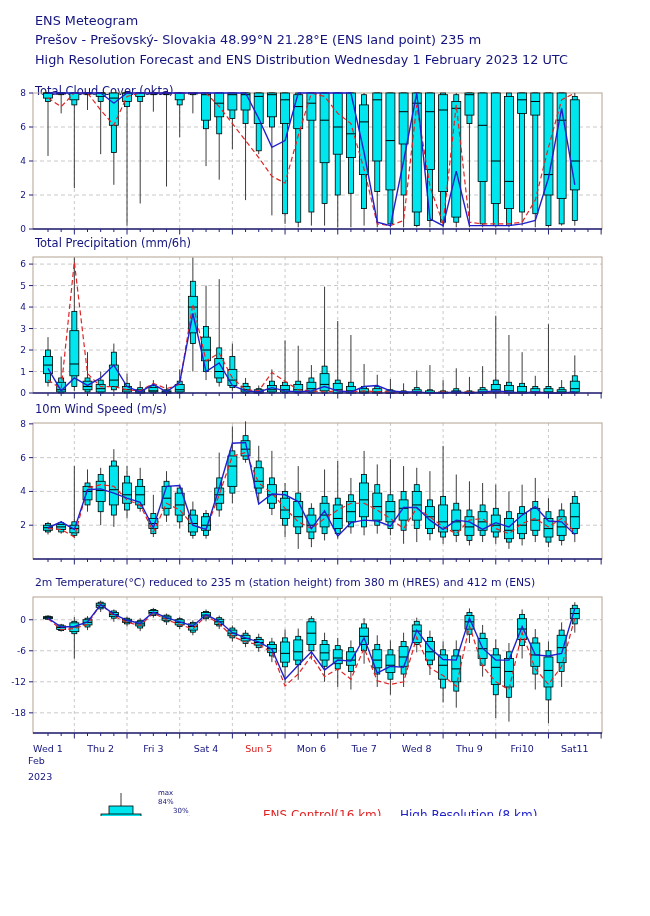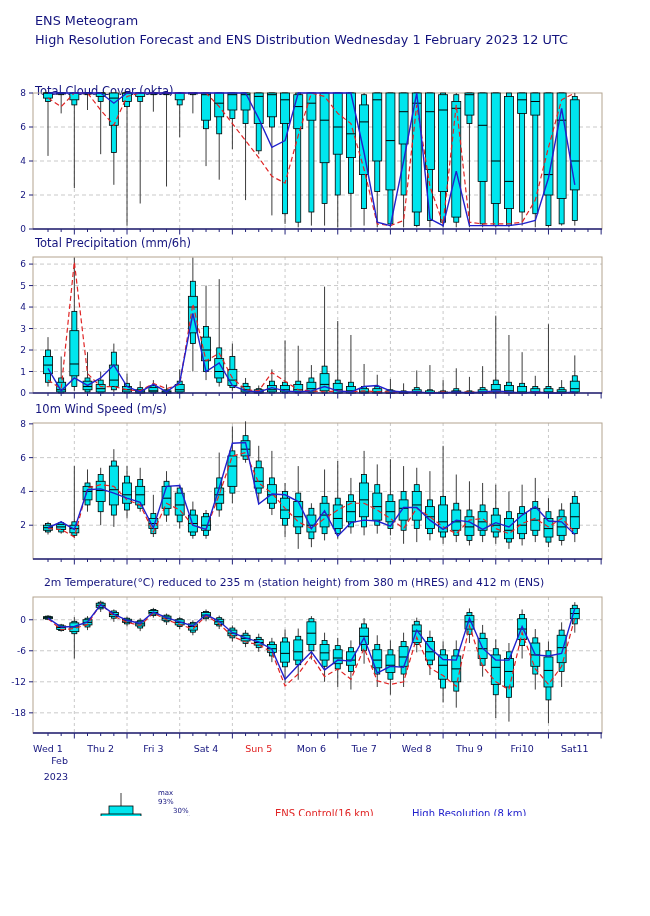--- a/index.html
+++ b/index.html
@@ -1,32 +1,33 @@
 <!DOCTYPE html>
 <html><head>
 <meta charset="utf-8">
 <style>
   html,body{margin:0;padding:0;background:#ffffff;}
   #page{position:relative;width:650px;height:816px;background:#fff;overflow:hidden;
         font-family:"DejaVu Sans",sans-serif;}
   .hdr{position:absolute;left:35px;top:11px;color:#14147e;font-size:12.8px;line-height:19.3px;white-space:nowrap;}
   .ptitle{position:absolute;left:35px;color:#14147e;font-size:11.5px;white-space:nowrap;}
-  .ptitle.small{font-size:10.8px;margin-left:9px;}
+  .ptitle.small{font-size:10.8px;}
   #chart-svg{position:absolute;left:0;top:0;}
   svg text{font-family:"DejaVu Sans",sans-serif;}
   .leglab{position:absolute;color:#14147e;font-size:7px;white-space:nowrap;padding-left:6px;}
-  .legline{position:absolute;font-size:10px;white-space:nowrap;margin-left:12px;}
-  .monthlab{position:absolute;color:#14147e;font-size:9.5px;text-align:right;width:40px;}
+  .legline{position:absolute;font-size:12px;white-space:nowrap;}
+  .monthlab{position:absolute;color:#14147e;font-size:9.5px;text-align:left;width:40px;}
 </style>
 </head>
 <body>
 
 <div id="page">
   <div class="hdr">
     <div>ENS Meteogram</div>
+    <div>Prešov - Prešovský- Slovakia 48.99°N 21.28°E (ENS land point) 235 m</div>
     <div>High Resolution Forecast and ENS Distribution Wednesday  1 February 2023 12 UTC</div>
   </div>
 
   <div class="ptitle" style="top:84px">Total Cloud Cover (okta)</div>
   <div class="ptitle" style="top:236px">Total Precipitation (mm/6h)</div>
   <div class="ptitle" style="top:402px">10m Wind Speed (m/s)</div>
   <div class="ptitle small" style="top:576px">2m Temperature(°C) reduced to 235 m (station height) from 380 m (HRES) and 412 m (ENS)</div>
 
   <svg id="chart-svg" width="650" height="916">
       <g>
@@ -995,21 +996,21 @@
         <rect x="109" y="806" width="24" height="29" fill="#00e6ee" stroke="#000" stroke-width="0.8"></rect>
         <rect x="101" y="814" width="40" height="16" fill="#00e6ee" stroke="#000" stroke-width="0.8"></rect>
         <line x1="101" y1="822" x2="141" y2="822" stroke="#000" stroke-width="1"></line>
       </g>
     </svg>
 
   <div class="monthlab" style="left:28px;top:755px">Feb</div>
   <div class="monthlab" style="left:28px;top:771px">2023</div>
 
   <div class="leglab" style="left:152px;top:789px">max</div>
-  <div class="leglab" style="left:152px;top:798px">93%</div>
+  <div class="leglab" style="left:152px;top:798px">84%</div>
   <div class="leglab" style="left:167px;top:807px">30%</div>
   <div class="leglab" style="left:167px;top:815px">median</div>
   <div class="leglab" style="left:167px;top:824px">25%</div>
   <div class="leglab" style="left:152px;top:832px">10%</div>
   <div class="leglab" style="left:152px;top:841px">min</div>
   <div class="legline" style="left:263px;top:808px;color:#e02424">ENS Control(16 km)</div>
   <div class="legline" style="left:400px;top:808px;color:#2121cc">High Resolution (8 km)</div>
 </div>
 
 </body></html>

